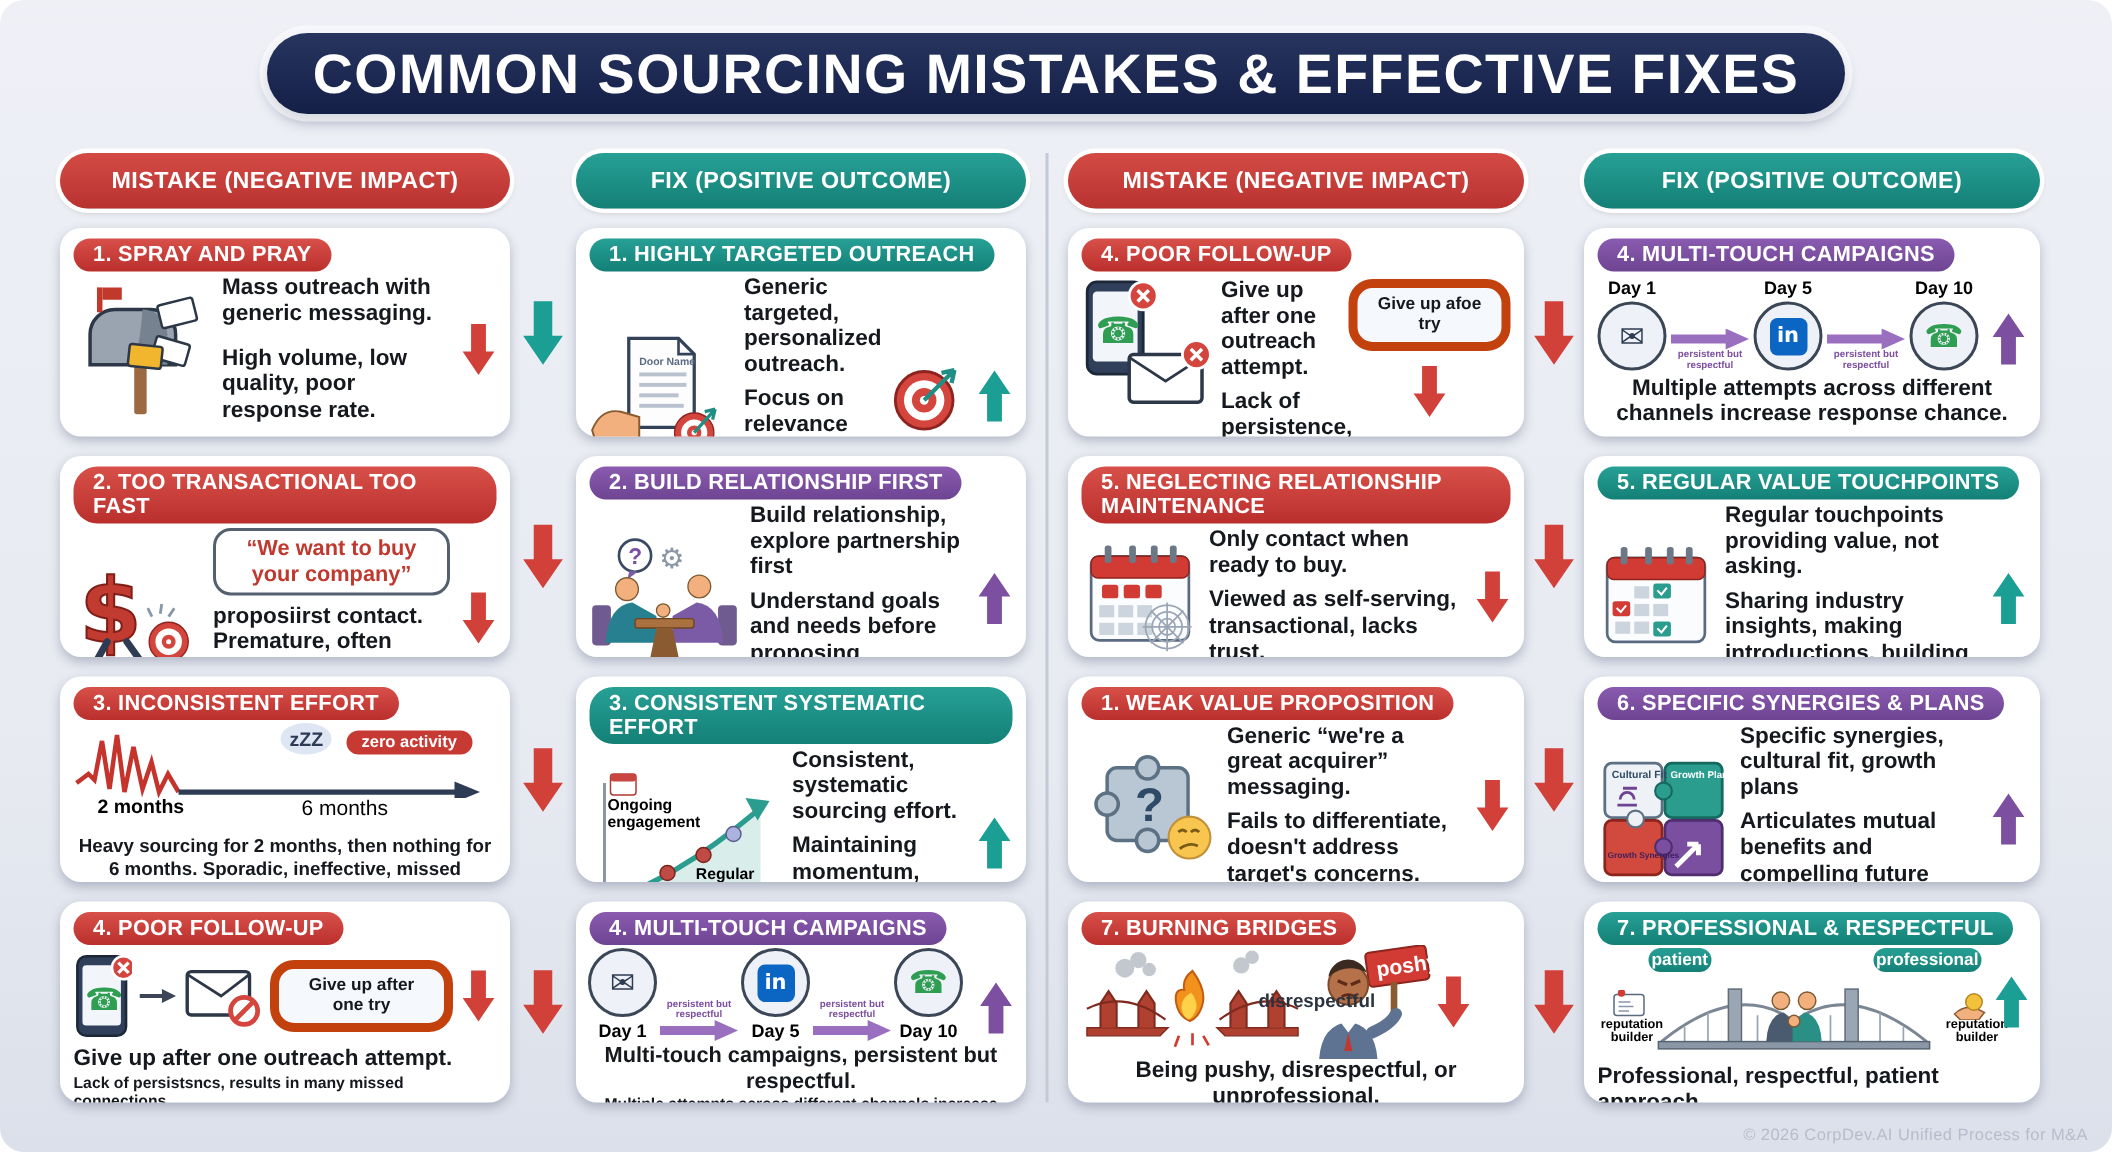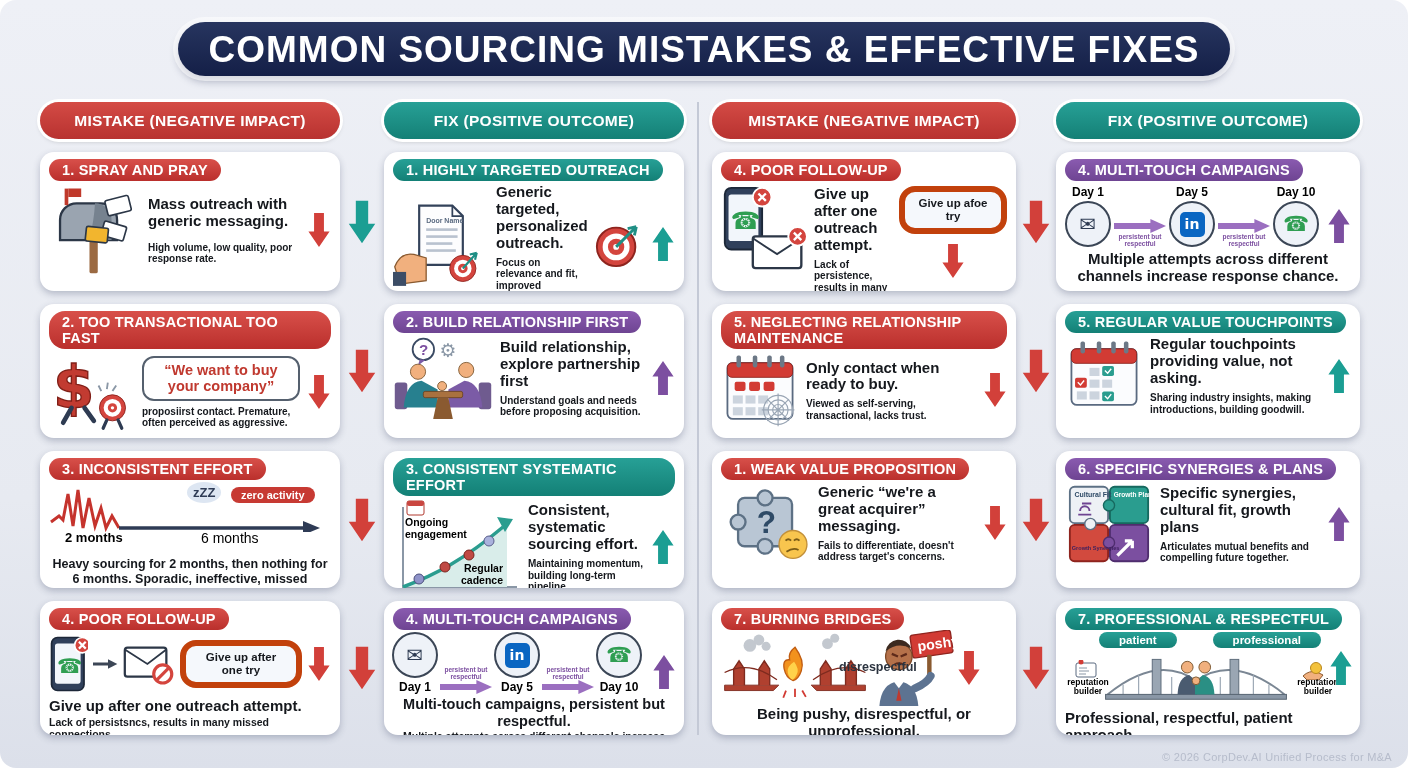--- a/index.html
+++ b/index.html
@@ -23,21 +23,21 @@
     padding:7px 9px;box-sizing:border-box;overflow:hidden;position:relative;}
   .badge{display:inline-block;color:#fff;font-weight:bold;font-size:14.5px;padding:3px 13px;
     border-radius:16px;letter-spacing:.2px;line-height:1.12;max-width:272px;}
   .badge.red{background:linear-gradient(180deg,#d8504a,#ba2f2c);}
   .badge.teal{background:linear-gradient(180deg,#27a096,#138076);}
   .badge.purple{background:linear-gradient(180deg,#8a5bb0,#6e4492);}
   .row{display:flex;align-items:center;gap:7px;margin-top:3px;}
   .row.top{align-items:flex-start;}
   .txt{flex:1;min-width:0;}
   .main{font-weight:bold;font-size:15px;line-height:1.13;color:#15181d;}
-  .sub{font-weight:bold;font-size:10px;line-height:1.15;color:#15181d;margin-top:5px;}
+  .sub{font-weight:bold;font-size:15px;line-height:1.15;color:#15181d;margin-top:5px;}
   .sub.tiny{font-size:10.5px;}
   .center{text-align:center;}
   .arr{flex:0 0 auto;}
   .cloud{background:#f5f8fc;border:6px solid #c2410c;border-radius:16px;padding:5px 9px;
     font-size:11.5px;font-weight:bold;text-align:center;line-height:1.12;color:#15181d;}
   .bubble{border:2.5px solid#55606e;border-radius:12px;background:#fff;color:#c0392f;
     font-weight:bold;font-size:14.5px;text-align:center;padding:4px 8px;line-height:1.12;}
   
   .chartwrap{position:relative;height:70px;margin-top:2px;}
   .chartwrap svg{position:absolute;left:0;top:4px;}
@@ -59,21 +59,21 @@
   .daylab{font-weight:bold;font-size:12px;}
   .libadge{width:25px;height:25px;background:#0a66c2;border-radius:5px;color:#fff;font-weight:bold;
     font-size:14px;display:flex;align-items:center;justify-content:center;}
   .archan{display:flex;flex-direction:column;align-items:center;margin-top:12px;}
   .archan.below{margin-top:22px;}
   .alab{font-size:6.5px;color:#7c4fa0;font-weight:bold;text-align:center;line-height:1.1;max-width:56px;}
   .glyph{font-family:"DejaVu Sans",sans-serif;}
   
   .bridgewrap{position:relative;height:76px;margin-top:2px;}
   .pillteal{position:absolute;background:linear-gradient(180deg,#27a096,#148076);color:#fff;
-    font-weight:bold;font-size:11.5px;padding:2px 20px;border-radius:11px;}
+    font-weight:bold;font-size:11.5px;padding:2px 2px;border-radius:11px;}
   .replab{position:absolute;font-size:8.5px;font-weight:bold;text-align:center;line-height:1.05;}
   .dislab{position:absolute;left:118px;top:30px;font-weight:bold;font-size:12.5px;color:#2b333f;}
   .rcol{display:flex;flex-direction:column;align-items:center;gap:6px;flex:0 0 auto;}
   .footer{position:absolute;right:16px;bottom:5px;font-size:11px;color:#b6bccb;letter-spacing:.3px;}
 </style>
 </head>
 <body>
 
 <div class="frame">
 

